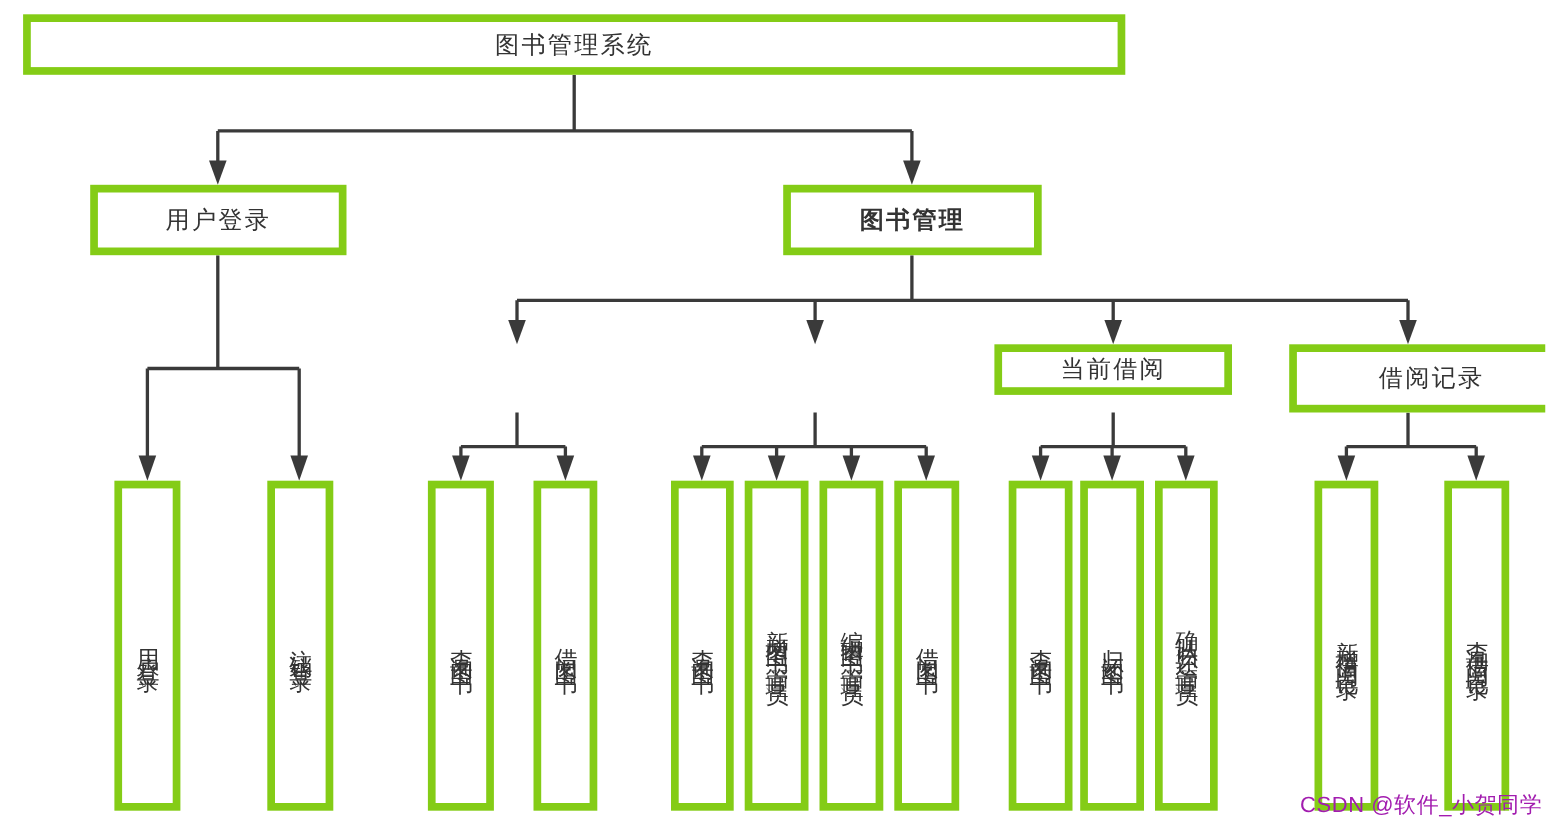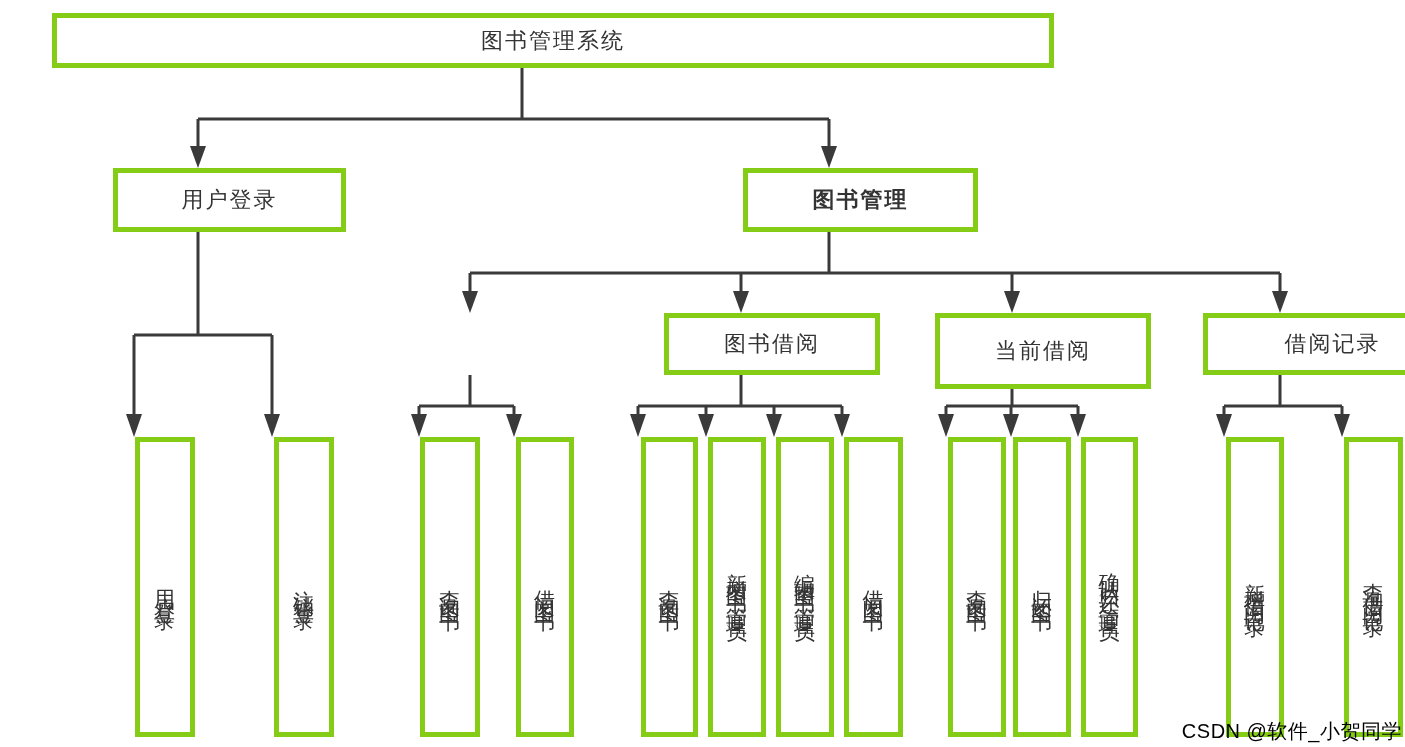--- a/index.html
+++ b/index.html
@@ -19,48 +19,47 @@
     position: absolute;
     left: 0;
     top: 0;
     width: 1405px;
     height: 747px;
     pointer-events: none;
   }
   .node {
     position: absolute;
     box-sizing: border-box;
-    border: 5px solid #84cc16;
+    border: 7px solid #84cc16;
     background: #ffffff;
     display: flex;
     align-items: center;
     justify-content: center;
     color: #333333;
-    margin-left: 31px;
   }
   .node-h span {
     font-size: 22px;
     letter-spacing: 2px;
     white-space: nowrap;
     color: #333333;
   }
   .node-v span {
     writing-mode: vertical-rl;
     text-orientation: mixed;
     font-size: 21px;
     letter-spacing: 7px;
     line-height: 1;
     color: #333333;
   }
   .watermark {
     position: absolute;
     right: 3px;
     bottom: 2px;
     font-size: 20px;
-    color: #000000;
+    color: #a21caf;
     letter-spacing: 0.5px;
     white-space: nowrap;
   }
 </style>
 </head>
 <body>
 
 <div id="stage">
 
   <svg id="connectors" viewBox="0 0 1405 747" xmlns="http://www.w3.org/2000/svg">
@@ -107,24 +106,21 @@
     <span>图书管理系统</span>
   </div>
 
   <div class="node node-h" style="left:82px; top:168px; width:233px; height:64px;">
     <span>用户登录</span>
   </div>
   <div class="node node-h" style="left:712px; top:168px; width:235px; height:64px;font-weight:bold;">
     <span>图书管理</span>
   </div>
 
-  <div class="node node-h" style="left:633px; top:313px; width:216px; height:62px;">
-    <span>图书借阅</span>
-  </div>
-  <div class="node node-h" style="left:904px; top:313px; width:216px; height:76px;">
+  <div class="node node-h" style="left:904px; top:313px; width:216px; height:46px;">
     <span>当前借阅</span>
   </div>
   <div class="node node-h" style="left:1172px; top:313px; width:259px; height:62px;">
     <span>借阅记录</span>
   </div>
 
   <div class="node node-v" style="left:104px; top:437px; width:60px; height:300px;">
     <span>用户登录</span>
   </div>
   <div class="node node-v" style="left:243px; top:437px; width:60px; height:300px;">

